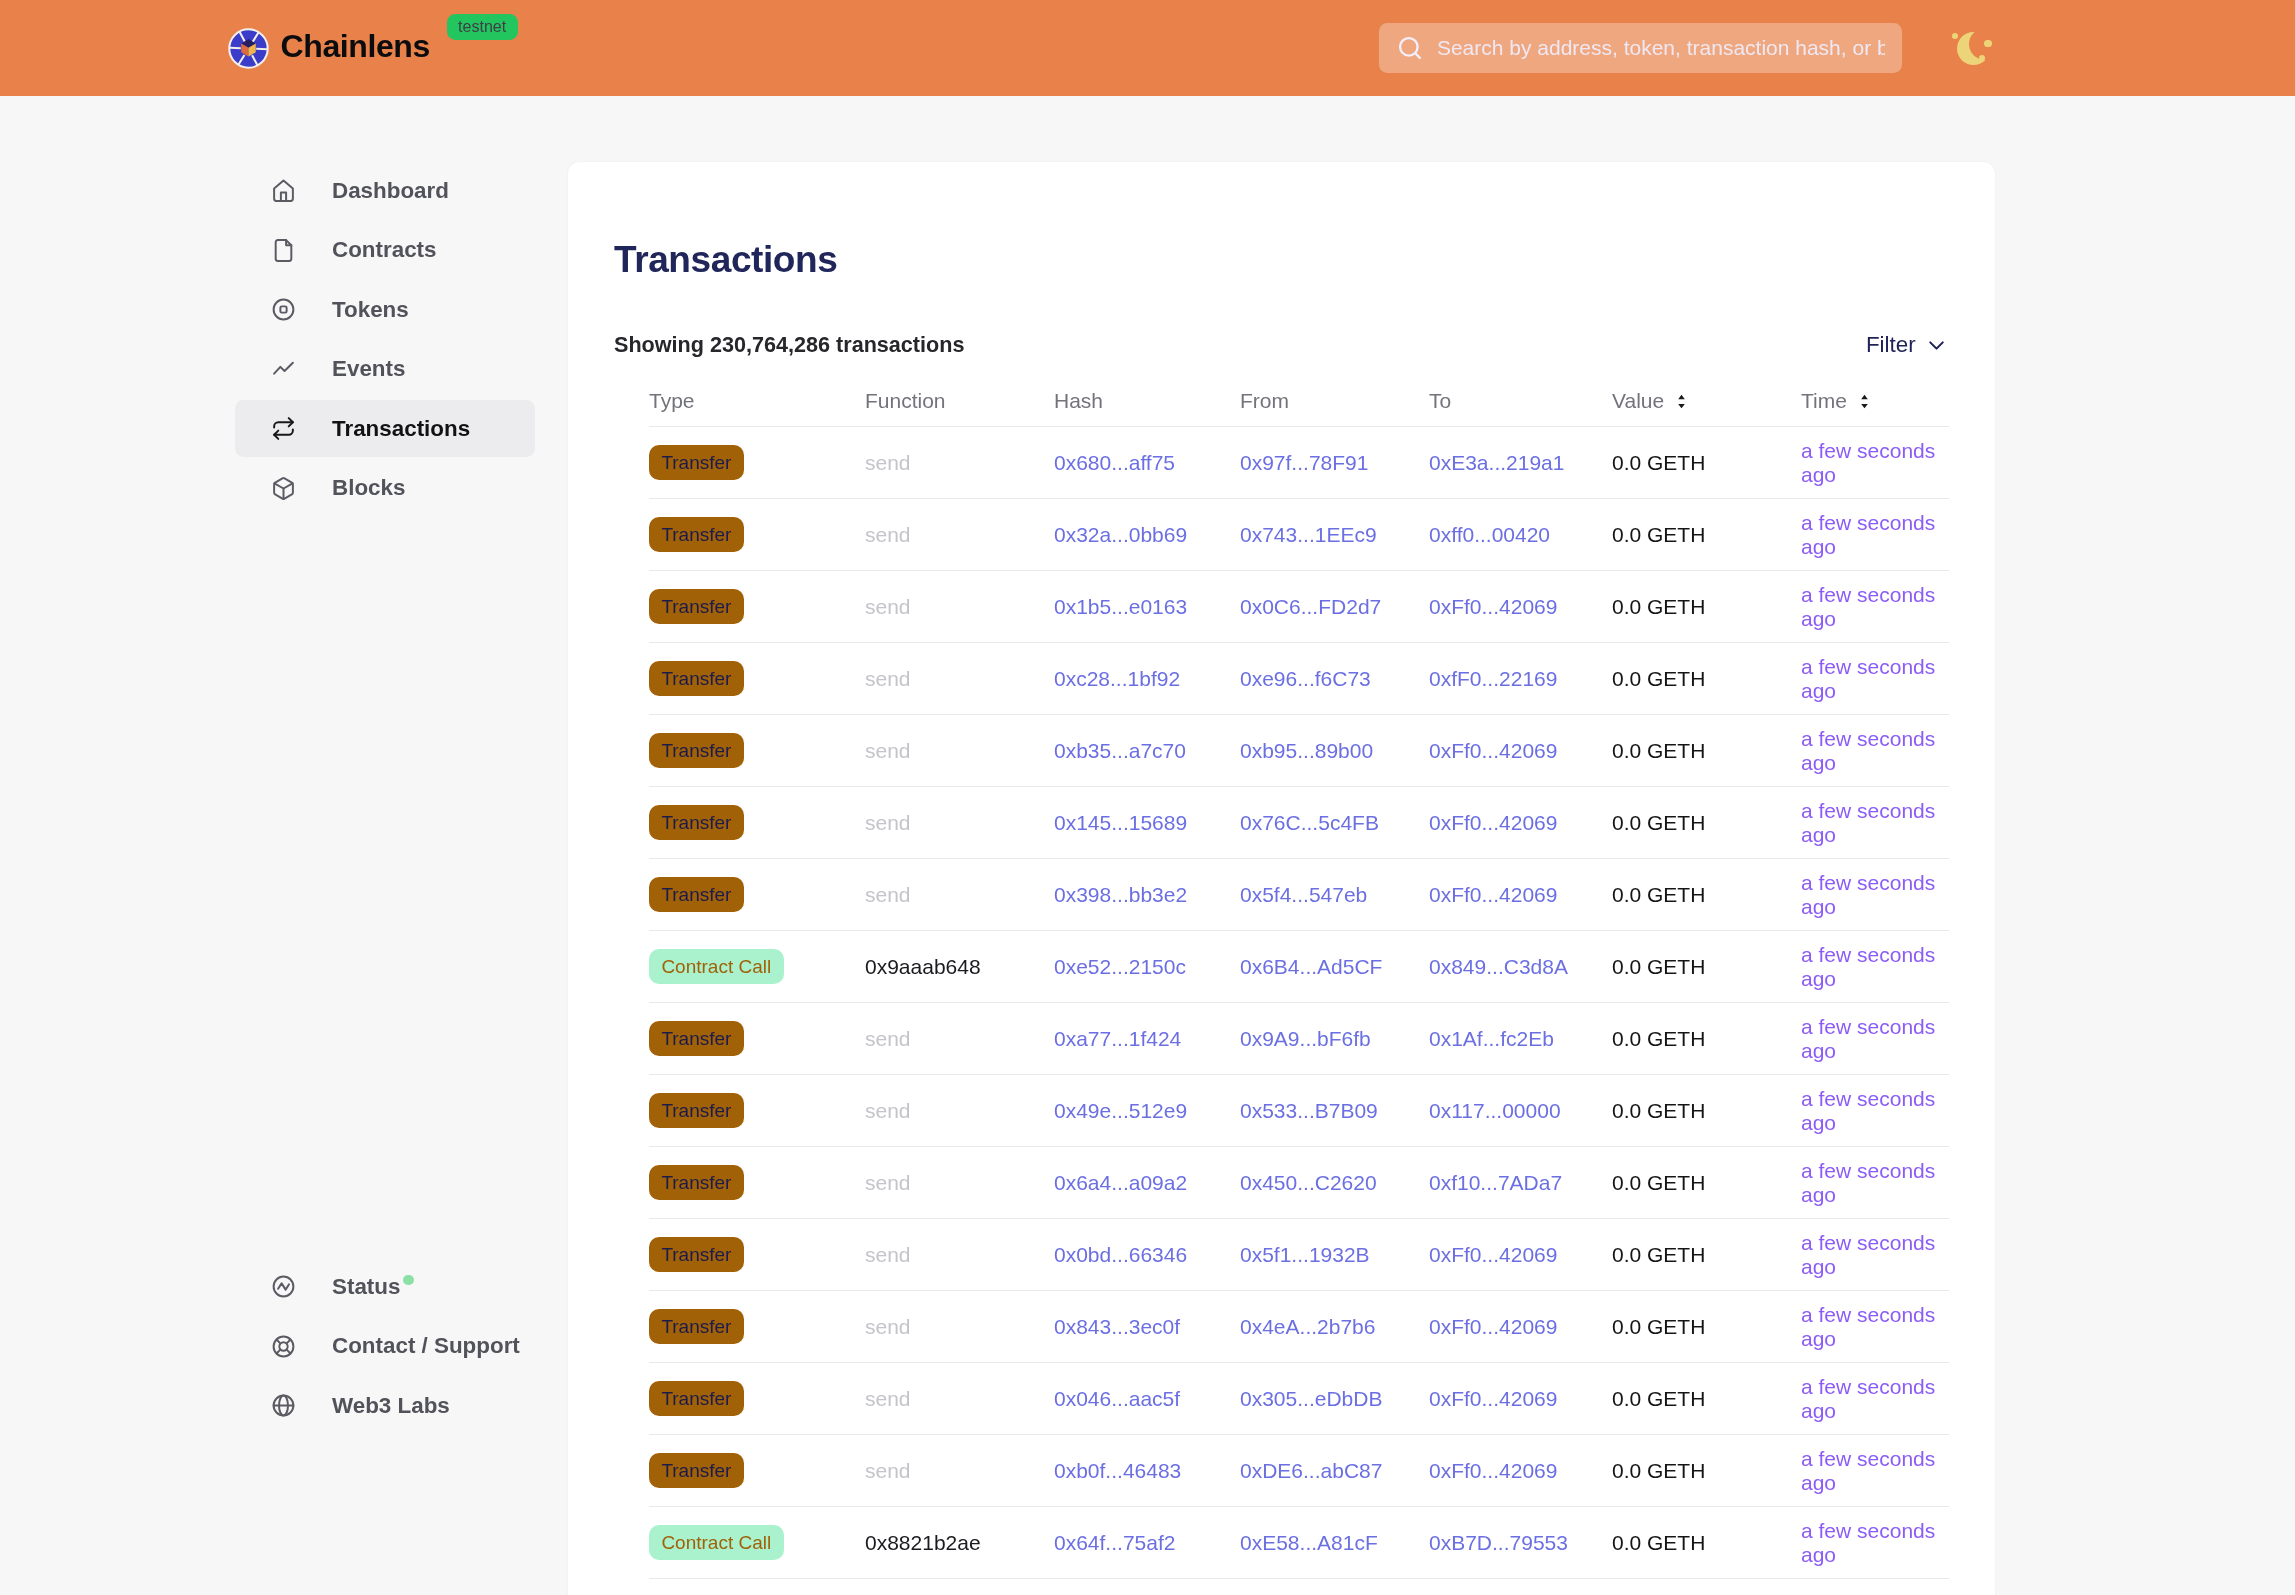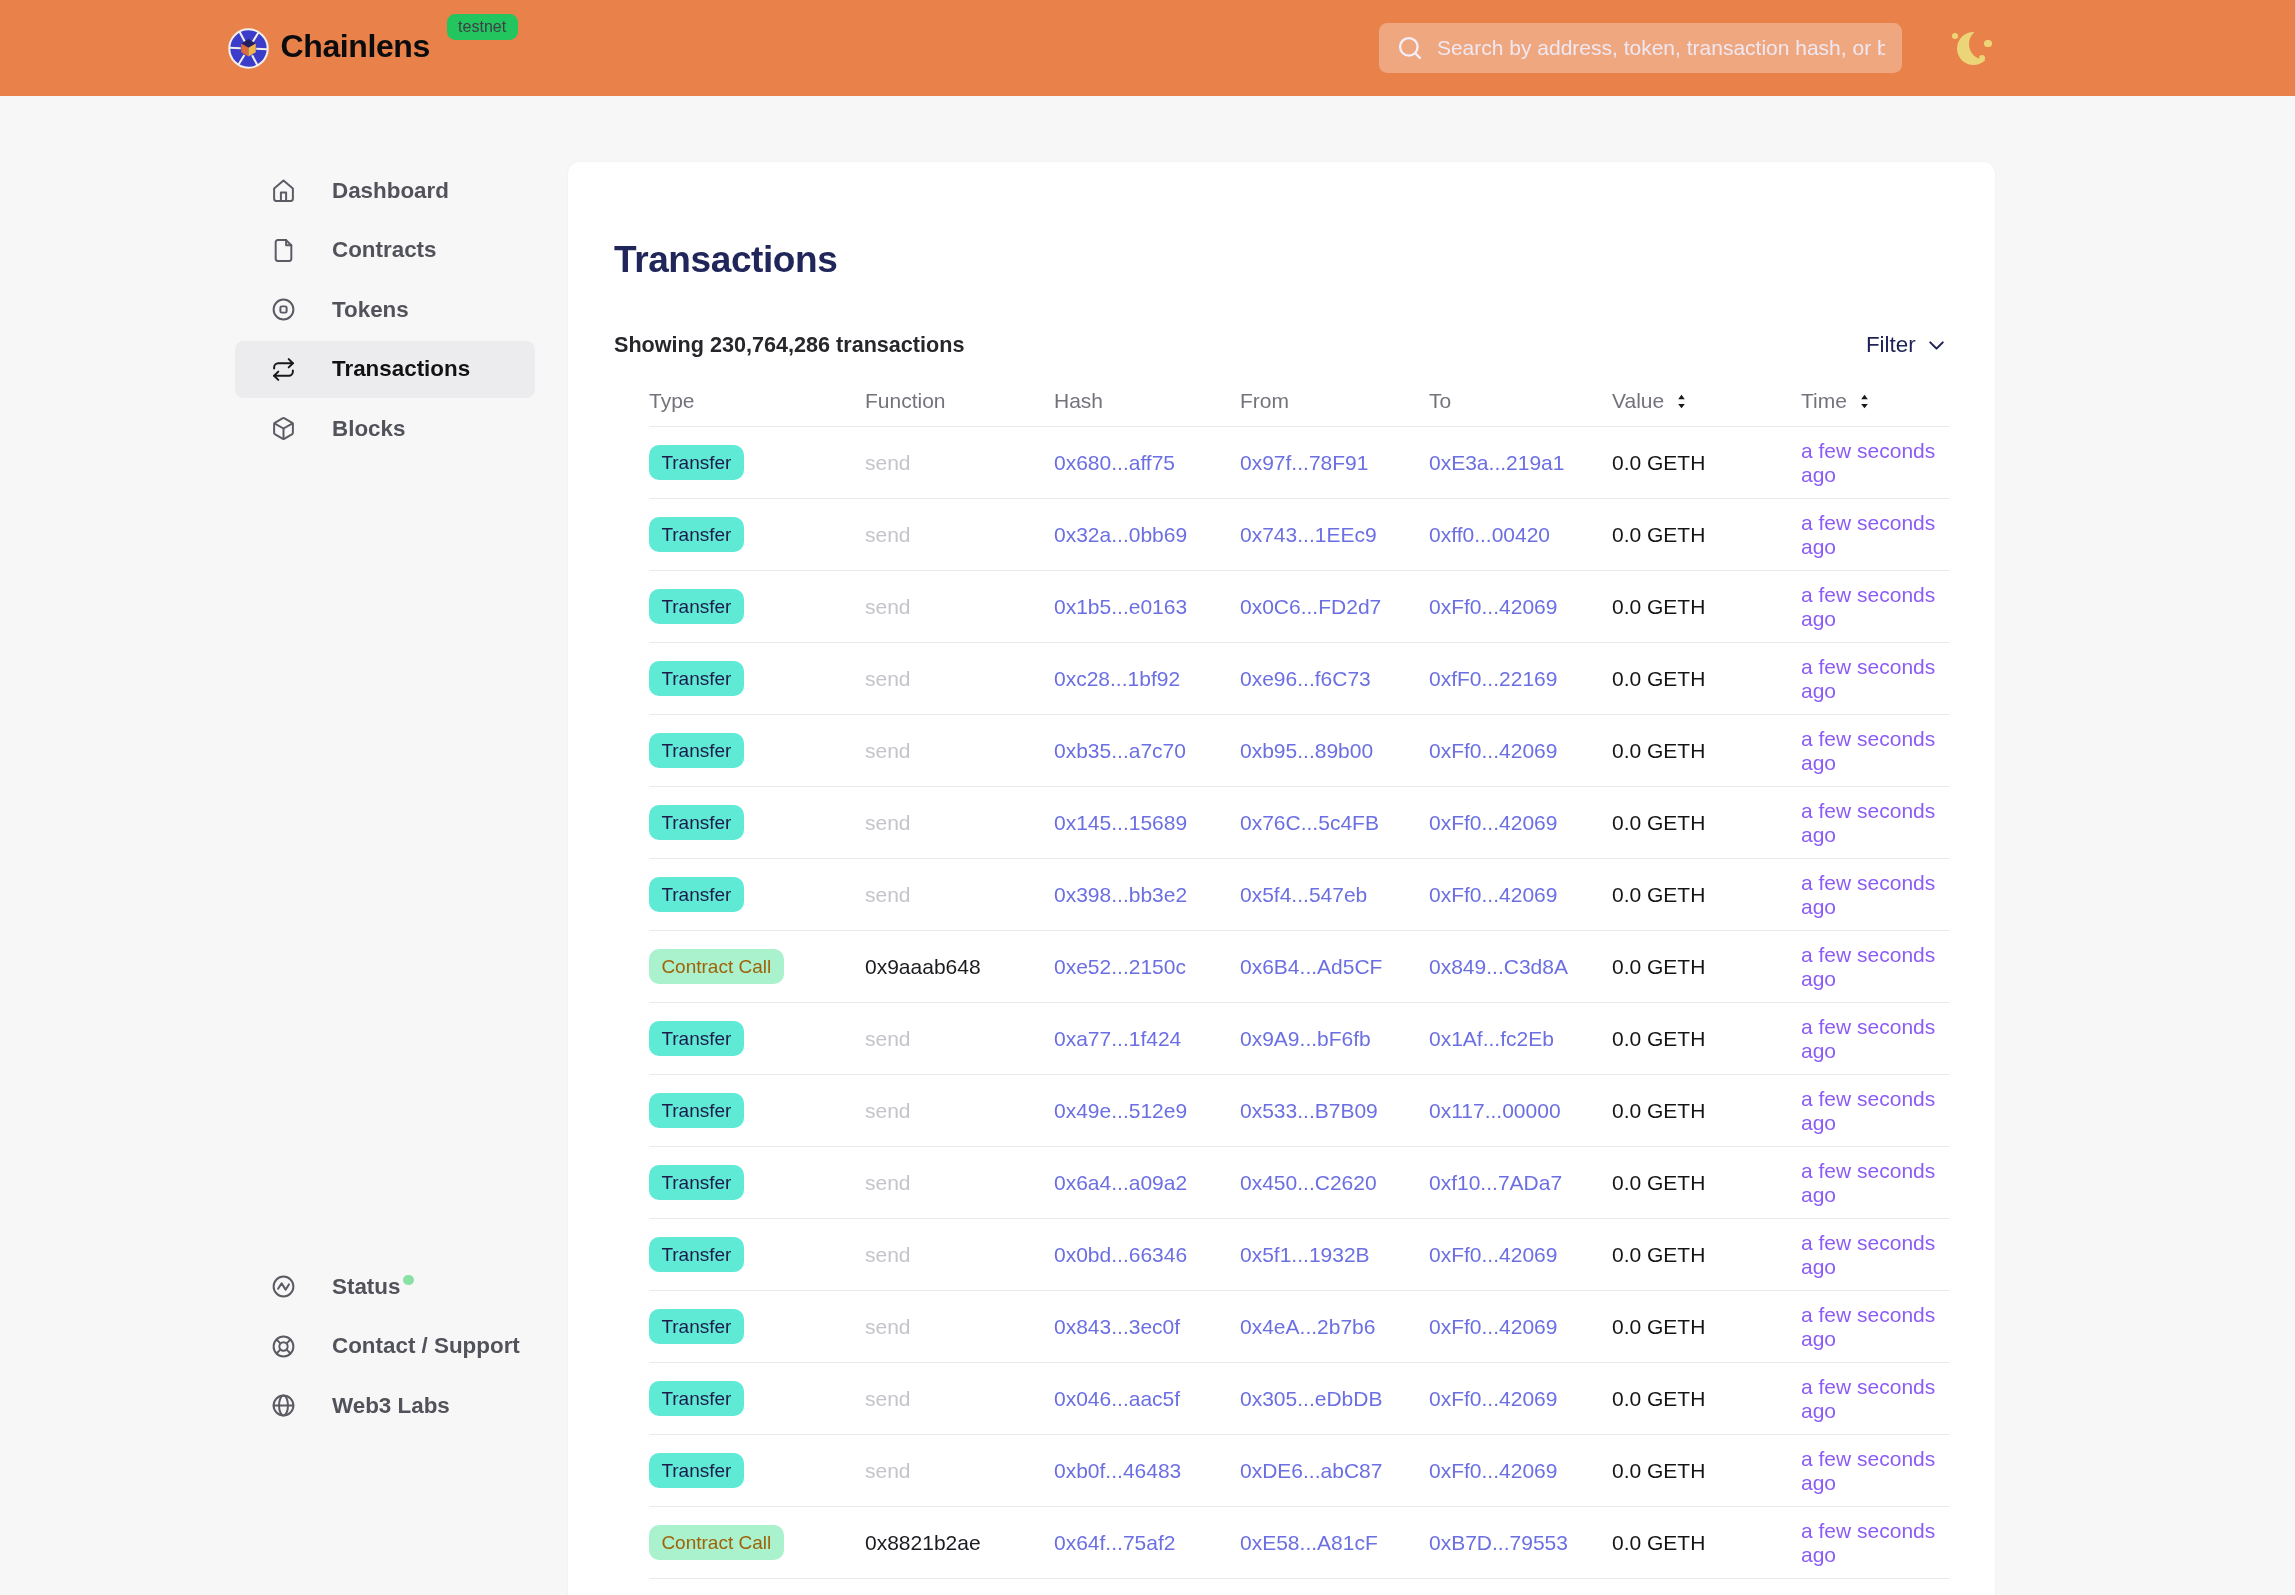--- a/index.html
+++ b/index.html
@@ -75,21 +75,21 @@
     border-bottom:0.8px solid #e9e9ec;
   }
   .thead-row { height:51px; }
   .body-row { height:72px; }
   .th { display:flex; align-items:center; gap:8.3px; font-size:21px; color:#73737b; }
   .sort-icon { width:19px; height:19px; color:#1a1a1e; cursor:pointer; }
   .badge {
     display:inline-block; font-size:19px; line-height:1;
     padding:8.3px 12.4px; border-radius:10px; white-space:nowrap;
   }
-  .badge-transfer { background:#5eead4; color:#1e1b4b; }
+  .badge-transfer { background:#a16207; color:#1e1b4b; }
   .badge-contract { background:#a9f2cd; color:#a16207; }
   .cell { font-size:21px; }
   .fn-muted { color:#c4c4cb; }
   .fn-strong { color:#1b1b1f; }
   .hash-link { color:#6b6fe2; text-decoration:none; cursor:pointer; }
   .value-cell { color:#151518; }
   .time-cell { color:#8b5cf6; }
 </style>
 </head>
 <body>
@@ -150,20 +150,26 @@
           </svg>
           <span class="nav-label">Contracts</span>
         </li>
         <li class="nav-item">
           <svg viewBox="0 0 24 24" fill="none" stroke="currentColor" stroke-width="1.9" stroke-linecap="round" stroke-linejoin="round">
             <circle cx="12" cy="12" r="9.5"></circle>
             <rect x="9" y="9" width="6" height="6" rx="1.4"></rect>
           </svg>
           <span class="nav-label">Tokens</span>
         </li>
+        <li class="nav-item">
+          <svg viewBox="0 0 24 24" fill="none" stroke="currentColor" stroke-width="1.9" stroke-linecap="round" stroke-linejoin="round">
+            <path d="m3 16 6-6.5 4 4L21 5.5"></path>
+          </svg>
+          <span class="nav-label">Events</span>
+        </li>
         <li class="nav-item active">
           <svg viewBox="0 0 24 24" fill="none" stroke="currentColor" stroke-width="1.9" stroke-linecap="round" stroke-linejoin="round">
             <path d="m17 2 4 4-4 4"></path>
             <path d="M3 11v-1a4 4 0 0 1 4-4h14"></path>
             <path d="m7 22-4-4 4-4"></path>
             <path d="M21 13v1a4 4 0 0 1-4 4H3"></path>
           </svg>
           <span class="nav-label">Transactions</span>
         </li>
         <li class="nav-item">

